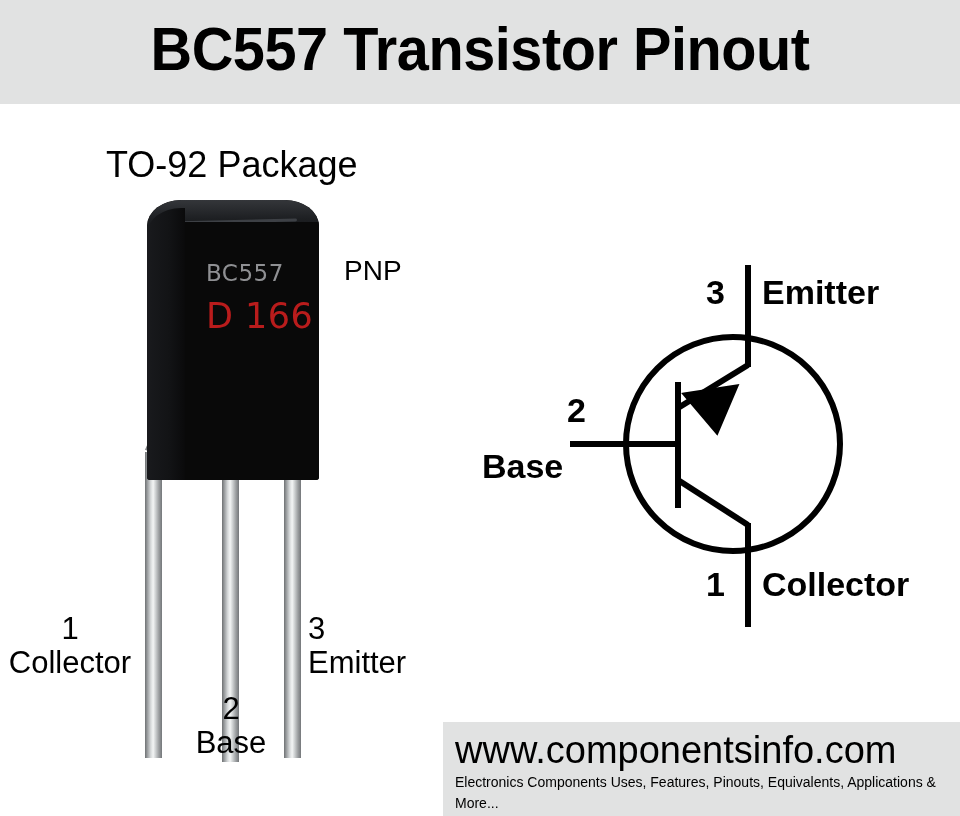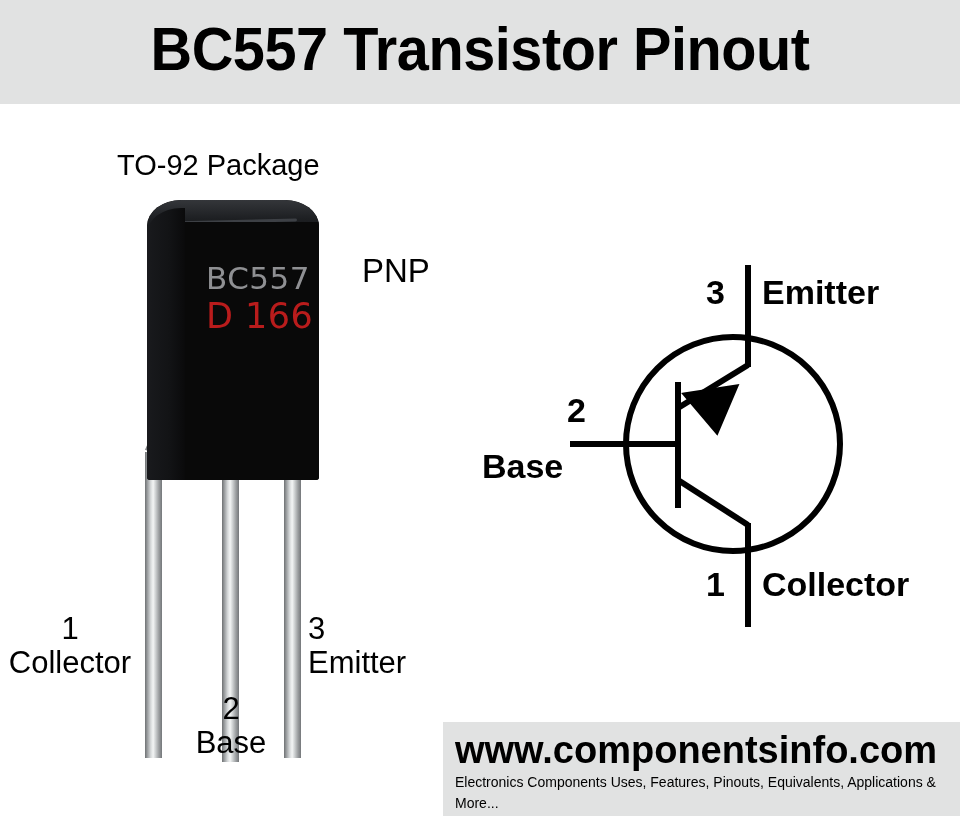--- a/index.html
+++ b/index.html
@@ -41,30 +41,29 @@
   
   #package-photo-group {
     position: absolute;
     left: 0; top: 104px;
     width: 470px; height: 660px;
   }
 
   #package-label {
     position: absolute;
     left: 106px; top: 44px;
-    font-size: 29px;
+    font-size: 36px;
     line-height: 34px;
     white-space: nowrap;
-    margin-left: 11px;
   }
 
   #pnp-label {
     position: absolute;
-    left: 362px; top: 150px;
-    font-size: 33px;
+    left: 344px; top: 150px;
+    font-size: 28px;
     line-height: 34px;
     white-space: nowrap;
   }
 
   
   .lead {
     position: absolute;
     background: linear-gradient(to right,
       #6e7173 0%, #9a9d9f 14%, #d7dadb 34%, #f3f5f5 48%,
       #cfd2d3 62%, #9b9ea0 82%, #74777a 100%);
@@ -110,21 +109,21 @@
   }
   #package-body-face {
     position: absolute;
     left: 38px; top: 22px;
     width: 134px; height: 258px;
     background: #090909;
   }
   #package-marking-line1 {
     position: absolute;
     left: 206px; top: 156px;
-    font-size: 31px;
+    font-size: 23px;
     letter-spacing: 0.5px;
     color: #8f9093;
     white-space: nowrap;
     font-family: "DejaVu Sans", sans-serif;
   }
   #package-marking-line2 {
     position: absolute;
     left: 206px; top: 192px;
     font-size: 35px;
     letter-spacing: 0.5px;
@@ -179,21 +178,21 @@
     position: absolute;
     left: 443px; top: 722px;
     width: 517px; height: 94px;
     background: #e1e2e2;
   }
   #site-url {
     position: absolute;
     left: 12px; top: 6px;
     font-size: 38px;
     line-height: 44px;
-    font-weight: bold;
+    font-weight: normal;
     white-space: nowrap;
   }
   #site-tagline {
     position: absolute;
     left: 12px; top: 50px;
     width: 500px;
     font-size: 14px;
     line-height: 21px;
   }
 </style>

